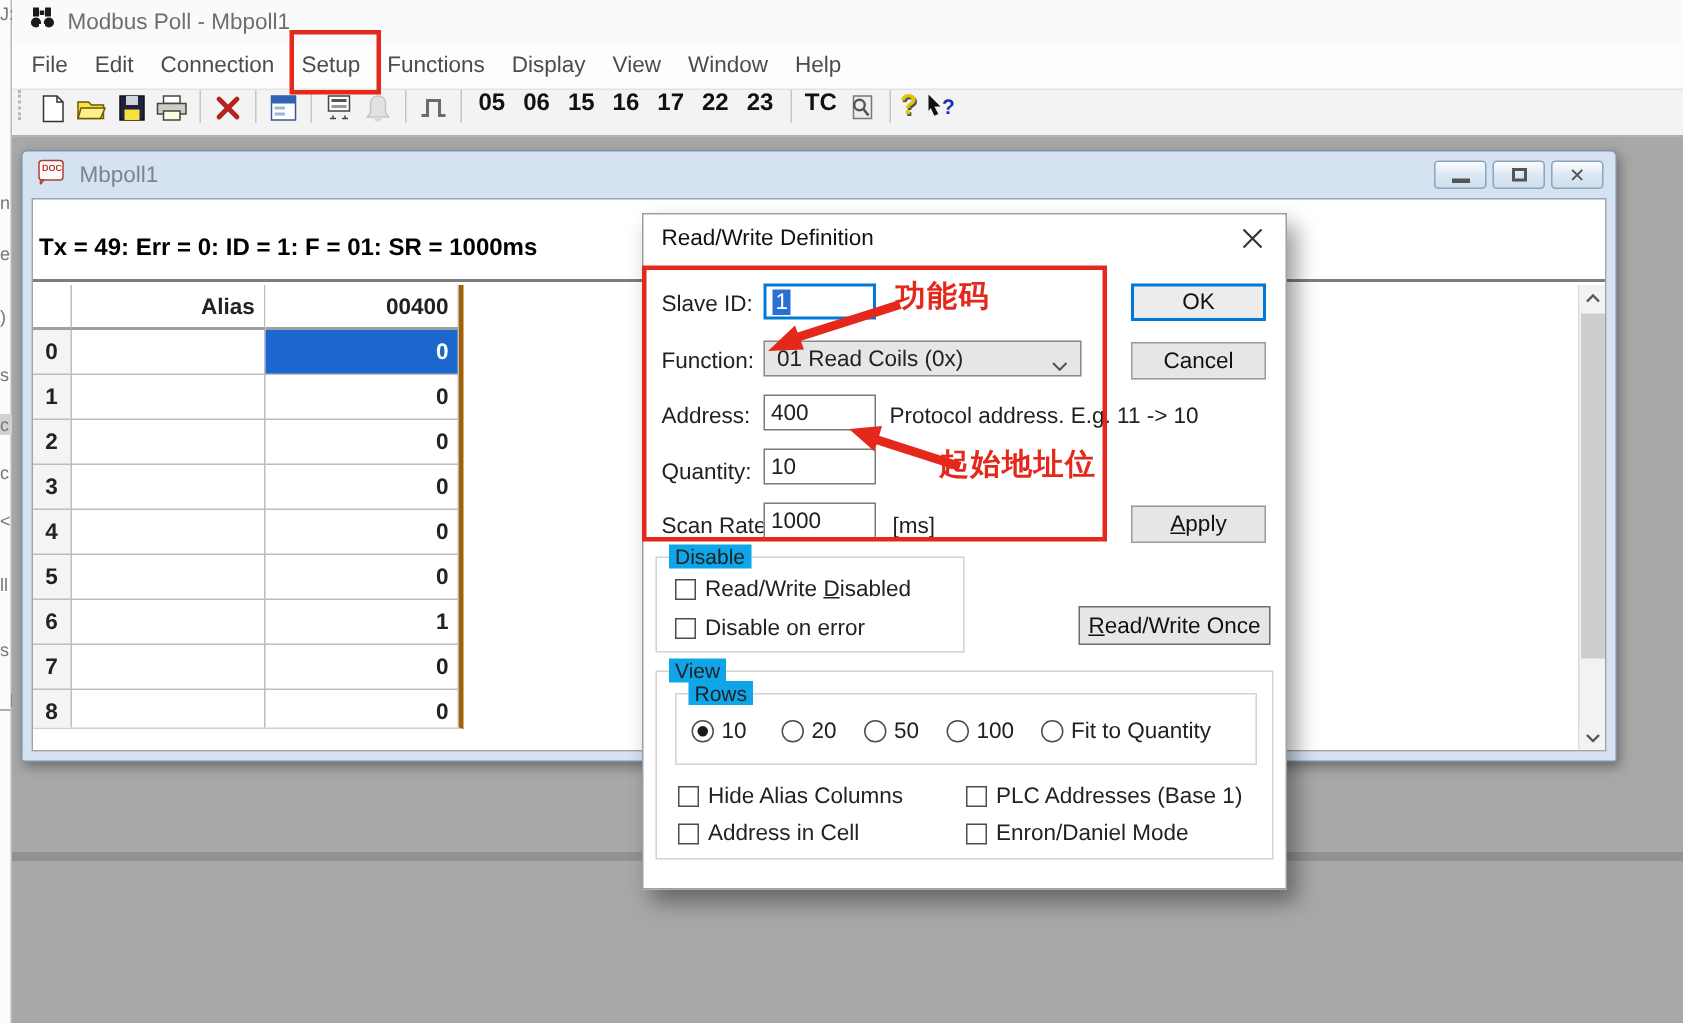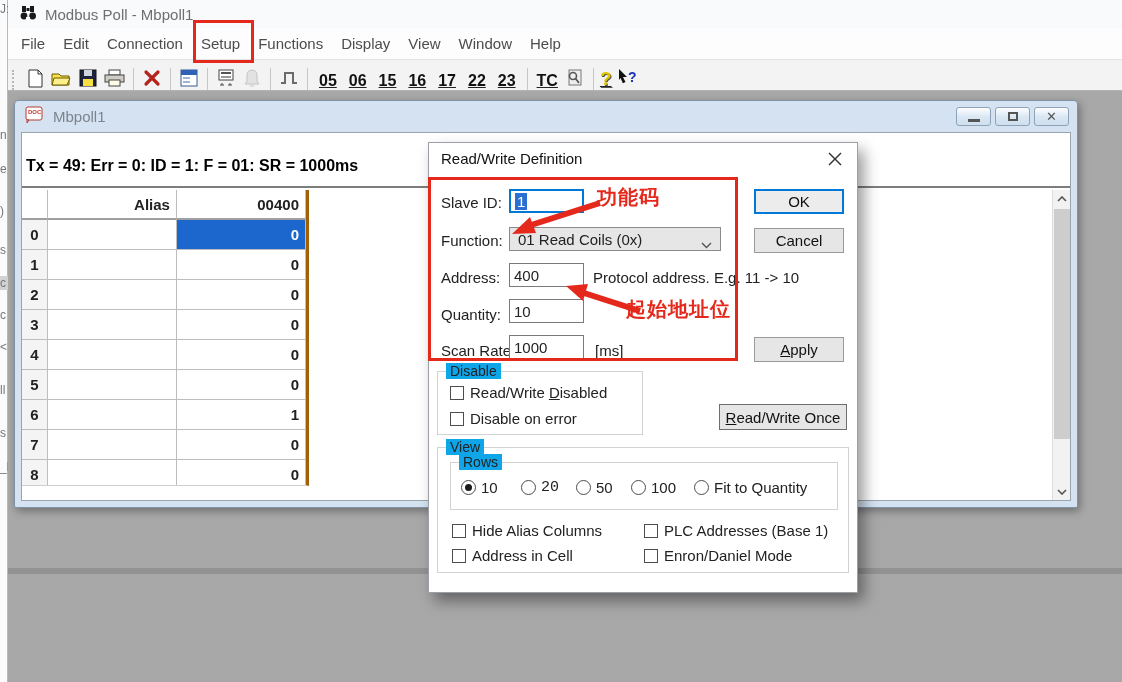--- a/index.html
+++ b/index.html
@@ -11,21 +11,21 @@
   .left-strip { position:absolute; left:0; top:0; width:8px; height:682px; background:#fbfbfb; border-right:1px solid #b9b9b9; z-index:0; }
   .left-strip span { position:absolute; left:0; font-size:12px; color:#777; }
   .left-strip span.hl { background:#d2d2d2; width:8px; }
 
   
   .main-window { position:absolute; left:8px; top:0; width:1114px; height:574px; }
   .titlebar { position:absolute; left:0; top:0; right:0; height:28px; background:#f9fafb; display:flex; align-items:center; padding-left:12px; gap:8px; }
   .titlebar .title { color:#6e6e6e; font-size:15px; }
   .menubar { position:absolute; left:0; top:28px; right:0; height:32px; background:#fdfdfd; display:flex; align-items:center; padding-left:4px; border-bottom:1px solid #e3e3e3; }
   .menubar .mi { padding:0 9px; color:#4c4c4c; line-height:32px; }
-  .toolbar { position:absolute; left:0; top:60px; right:0; height:31px; background:#f3f3f3; border-bottom:1px solid #b3b3b3; display:flex; align-items:flex-end; padding-left:4px; gap:2px;text-decoration:underline; }
+  .toolbar { position:absolute; left:0; top:60px; right:0; height:31px; background:#f3f3f3; border-bottom:1px solid #b3b3b3; display:flex; align-items:flex-start; padding-left:4px; gap:2px; }
   .grip { width:5px; height:20px; border-left:2px dotted #b7b7b7; margin-right:4px; }
   .tbtn { min-width:24px; height:24px; display:flex; align-items:center; justify-content:center; padding:0 2px; }
   .tsep { width:1px; height:22px; background:#c6c6c6; margin:0 4px; }
   .fc { font-weight:700; font-size:16px; color:#111; padding:0 5px; }
   .tc { font-weight:700; font-size:16px; color:#111; padding:0 3px; }
   .qmark { color:#e0c700; font-weight:700; font-size:19px; text-shadow:1px 1px 0 #555; }
 
   
   .mdi { position:absolute; left:0; top:91px; right:0; height:585px; background:#a8a8a8; }
   .bottom-strip { position:absolute; left:0; bottom:0; right:0; height:6px; background:#929292; }
@@ -399,21 +399,21 @@
     </div>
 
     <div class="group" style="left:8px; top:304px; width:412px; height:126px;">
       <div class="cap">View</div>
       <div class="group" style="left:12px; top:14px; width:388px; height:48px;">
         <div class="cap">Rows</div>
         <div class="radio on" style="left:10px; top:16px;">
             <span class="dot"></span>
             <span>10</span>
           </div>
-        <div class="radio" style="left:70px; top:16px;font-family:Liberation Mono, monospace;">
+        <div class="radio" style="left:70px; top:16px;">
             <span class="dot"></span>
             <span>20</span>
           </div>
         <div class="radio" style="left:125px; top:16px;">
             <span class="dot"></span>
             <span>50</span>
           </div>
         <div class="radio" style="left:180px; top:16px;">
             <span class="dot"></span>
             <span>100</span>

